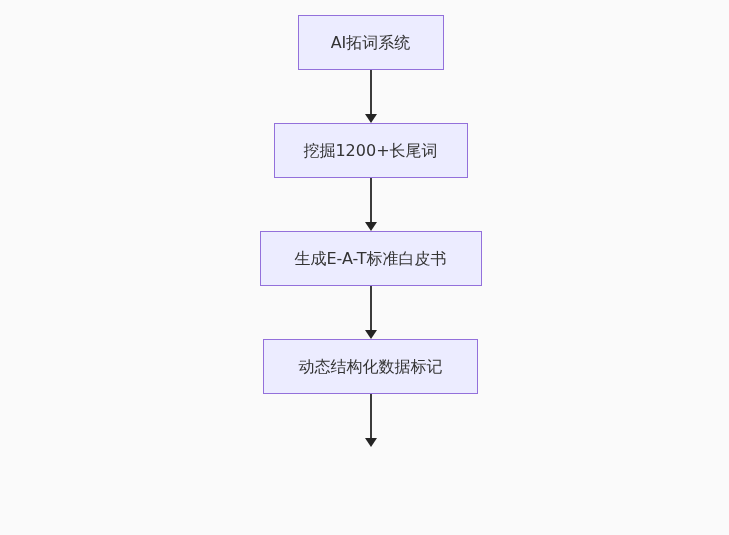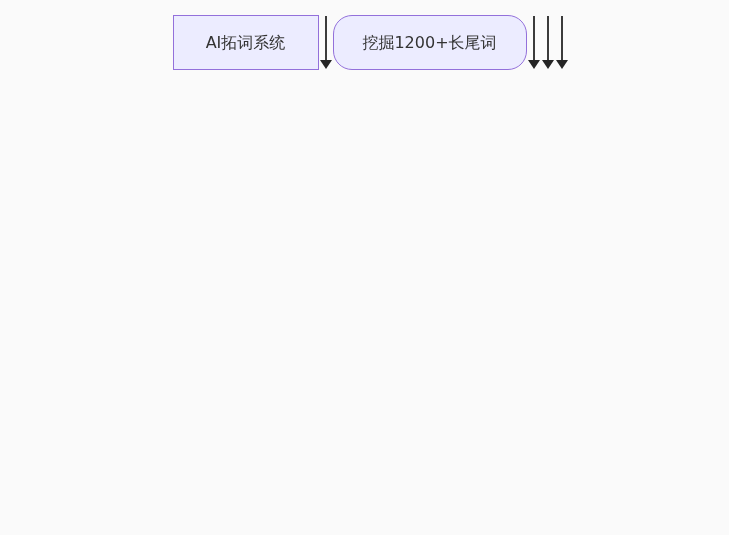--- a/index.html
+++ b/index.html
@@ -17,39 +17,39 @@
     position: relative;
     width: 729px;
     height: 535px;
   }
   .flow-column {
     position: absolute;
     top: 15px;
     left: 50%;
     transform: translateX(calc(-50% + 6px));
     display: flex;
-    flex-direction: row;
+    flex-direction: column;
     align-items: center;
   }
   .flow-node {
     box-sizing: border-box;
     height: 55px;
     display: flex;
     align-items: center;
     justify-content: center;
     background: #ECECFF;
     border: 1.5px solid #9370DB;
     color: #333333;
     font-size: 16px;
     line-height: 1;
     padding: 0 20px;
     white-space: nowrap;
   }
   .flow-node.n1 { min-width: 146px; }
-  .flow-node.n2 { min-width: 194px; border-radius: 19px; }
+  .flow-node.n2 { min-width: 194px; }
   .flow-node.n3 { min-width: 222px; }
   .flow-node.n4 { min-width: 215px; }
   .flow-node.n5 { min-width: 235px; }
   .flow-arrow {
     position: relative;
     width: 14px;
     height: 53px;
   }
   .flow-arrow .shaft {
     position: absolute;
@@ -85,26 +85,28 @@
       <div class="head"></div>
     </div>
 
     <div class="flow-node n2">挖掘1200+长尾词</div>
 
     <div class="flow-arrow">
       <div class="shaft"></div>
       <div class="head"></div>
     </div>
 
+    <div class="flow-node n3">生成E-A-T标准白皮书</div>
 
     <div class="flow-arrow">
       <div class="shaft"></div>
       <div class="head"></div>
     </div>
 
+    <div class="flow-node n4">动态结构化数据标记</div>
 
     <div class="flow-arrow">
       <div class="shaft"></div>
       <div class="head"></div>
     </div>
 
 
   </div>
 </div>
 

